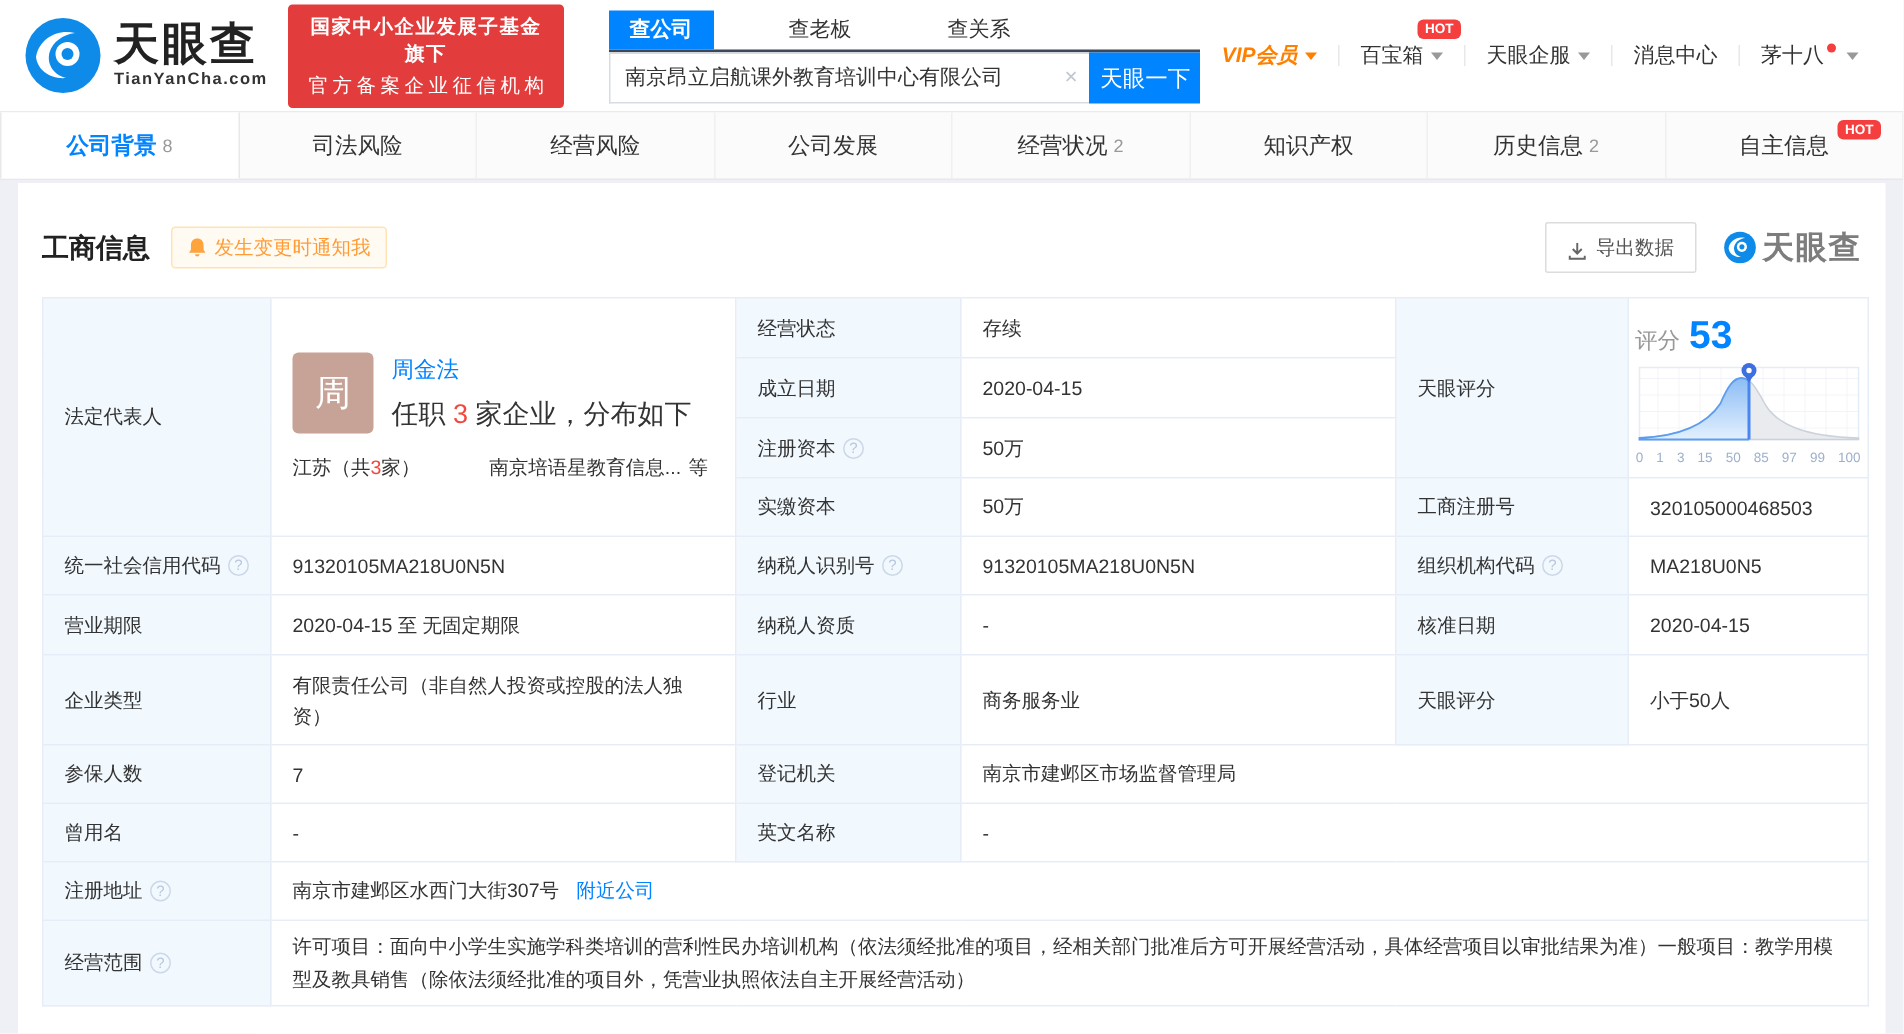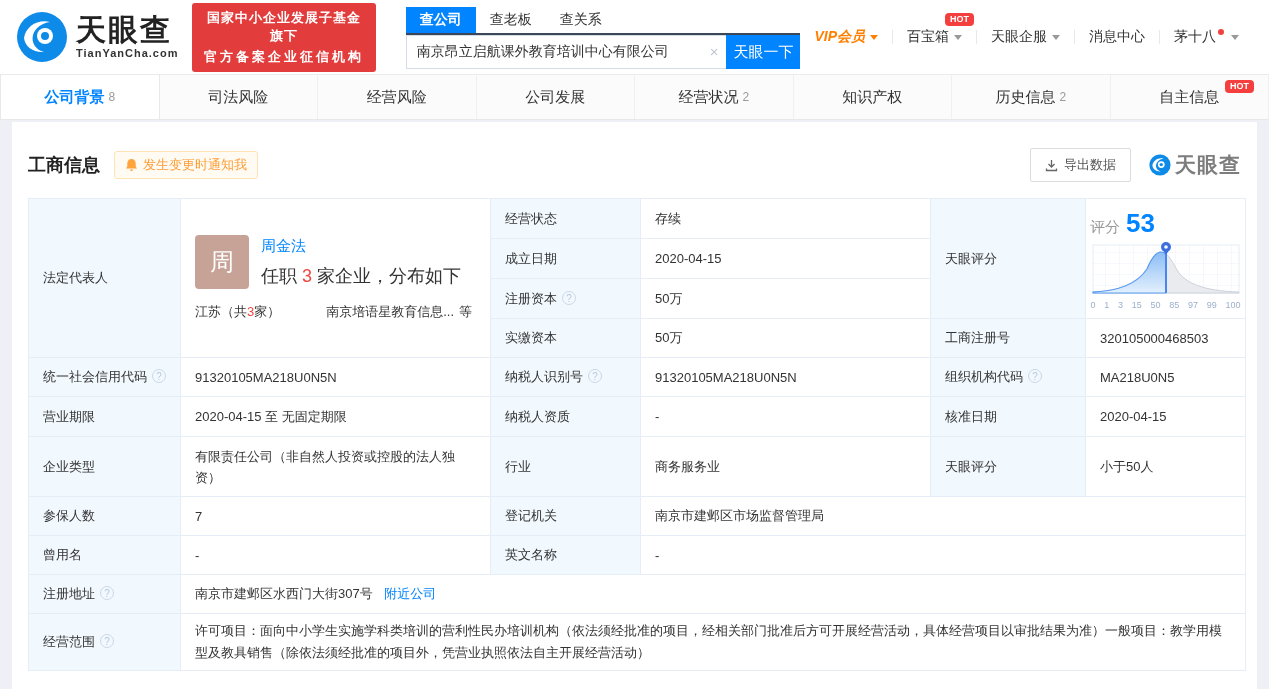--- a/index.html
+++ b/index.html
@@ -7,24 +7,24 @@
   body { font-family:"Liberation Sans","DejaVu Sans",sans-serif; background:#eef0f5; color:#333; overflow:hidden; }
 
   
   .topbar { height:75px; background:#fff; border-bottom:1px solid #ebebeb; display:flex; align-items:center; padding:0 16px; }
   .logo-wrap { display:flex; align-items:center; cursor:pointer; }
   .logo-text { margin-left:8px; }
   .logo-title { font-size:30px; font-weight:bold; color:#222; letter-spacing:2px; line-height:30px; }
   .logo-sub { font-size:11px; color:#333; letter-spacing:1px; margin-top:2px; font-weight:bold; }
   .red-badge { margin-left:14px; background:#e23c3c; color:#fff; border-radius:3px; padding:6px 10px; text-align:center; }
   .red-badge .l1 { font-size:13px; font-weight:bold; letter-spacing:1px; }
-  .red-badge .l2 { font-size:13px; font-weight:bold; letter-spacing:3px; margin-top:3px; }
+  .red-badge .l2 { font-size:13px; font-weight:normal; letter-spacing:3px; margin-top:3px;text-align:right; }
 
   .search-area { margin-left:30px; width:440px; margin-top:2px; }
-  .search-tabs { display:flex; align-items:flex-end; border-bottom:2px solid #3c4857; }
+  .search-tabs { display:flex; align-items:flex-end; border-bottom:2px solid #3c4857;gap:36px; }
   .stab { font-size:14px; padding:4px 14px; color:#333; cursor:pointer; }
   .stab.active { background:#0084ff; color:#fff; font-weight:bold; }
   .search-row { display:flex; }
   .search-input-wrap { position:relative; flex:1; }
   .search-input { width:100%; height:34px; border:1px solid #d6dce4; border-right:none; padding:0 30px 0 10px; font-size:14px; color:#333; outline:none; font-family:inherit; }
   .clear-x { position:absolute; right:8px; top:8px; color:#c2c7cf; font-size:15px; cursor:pointer; line-height:18px; }
   .search-btn { width:74px; height:34px; background:#0084ff; color:#fff; border:none; font-size:15px; cursor:pointer; font-family:inherit; }
 
   .top-nav { margin-left:auto; display:flex; align-items:center; font-size:14px; color:#333; }
   .nav-item { display:flex; align-items:center; padding:0 14px; position:relative; cursor:pointer; white-space:nowrap; }
@@ -43,21 +43,21 @@
   .ntab .cnt { font-size:12px; color:#999; margin-left:4px; font-weight:normal; }
   .ntab .hot2 { position:absolute; top:5px; right:14px; background:#f53f3f; color:#fff; font-size:9px; font-weight:bold; padding:1px 5px; border-radius:4px; line-height:11px; }
 
   
   .card { background:#fff; margin:2px 12px 0 12px; height:681px; }
   .section-head { display:flex; align-items:center; padding:26px 16px 16px 16px; }
   .section-title { font-size:18px; font-weight:bold; color:#222; }
   .notify-btn { margin-left:14px; display:flex; align-items:center; background:#fffbf3; border:1px solid #ffe3b3; color:#ff9c35; font-size:13px; padding:4px 10px; border-radius:3px; cursor:pointer; }
   .notify-btn svg { margin-right:5px; }
   .head-right { margin-left:auto; display:flex; align-items:center; }
-  .export-btn { display:flex; align-items:center; border:1px solid #dcdcdc; background:#fff; color:#555; font-size:13px; padding:7px 14px; border-radius:2px; cursor:pointer; font-family:inherit; }
+  .export-btn { display:flex; align-items:flex-end; border:1px solid #dcdcdc; background:#fff; color:#555; font-size:13px; padding:7px 14px; border-radius:2px; cursor:pointer; font-family:inherit; }
   .export-btn svg { margin-right:6px; }
   .watermark { display:flex; align-items:center; margin-left:18px; }
   .watermark-text { font-size:21px; font-weight:bold; color:#7d7d7d; margin-left:4px; letter-spacing:1px; }
 
   
   table.info { border-collapse:collapse; table-layout:fixed; width:1217px; margin:0 16px; }
   .info td { border:1px solid #e7edf6; font-size:13px; color:#333; padding:6px 14px; vertical-align:middle; word-break:break-all; }
   .info td.lbl { background:#f1f8fe; }
   .help { display:inline-block; width:14px; height:14px; border:1px solid #ccd8e8; border-radius:50%; color:#b9c8dd; font-size:10px; line-height:13px; text-align:center; margin-left:5px; vertical-align:1px; cursor:pointer; }
   .red { color:#f0483e; }

